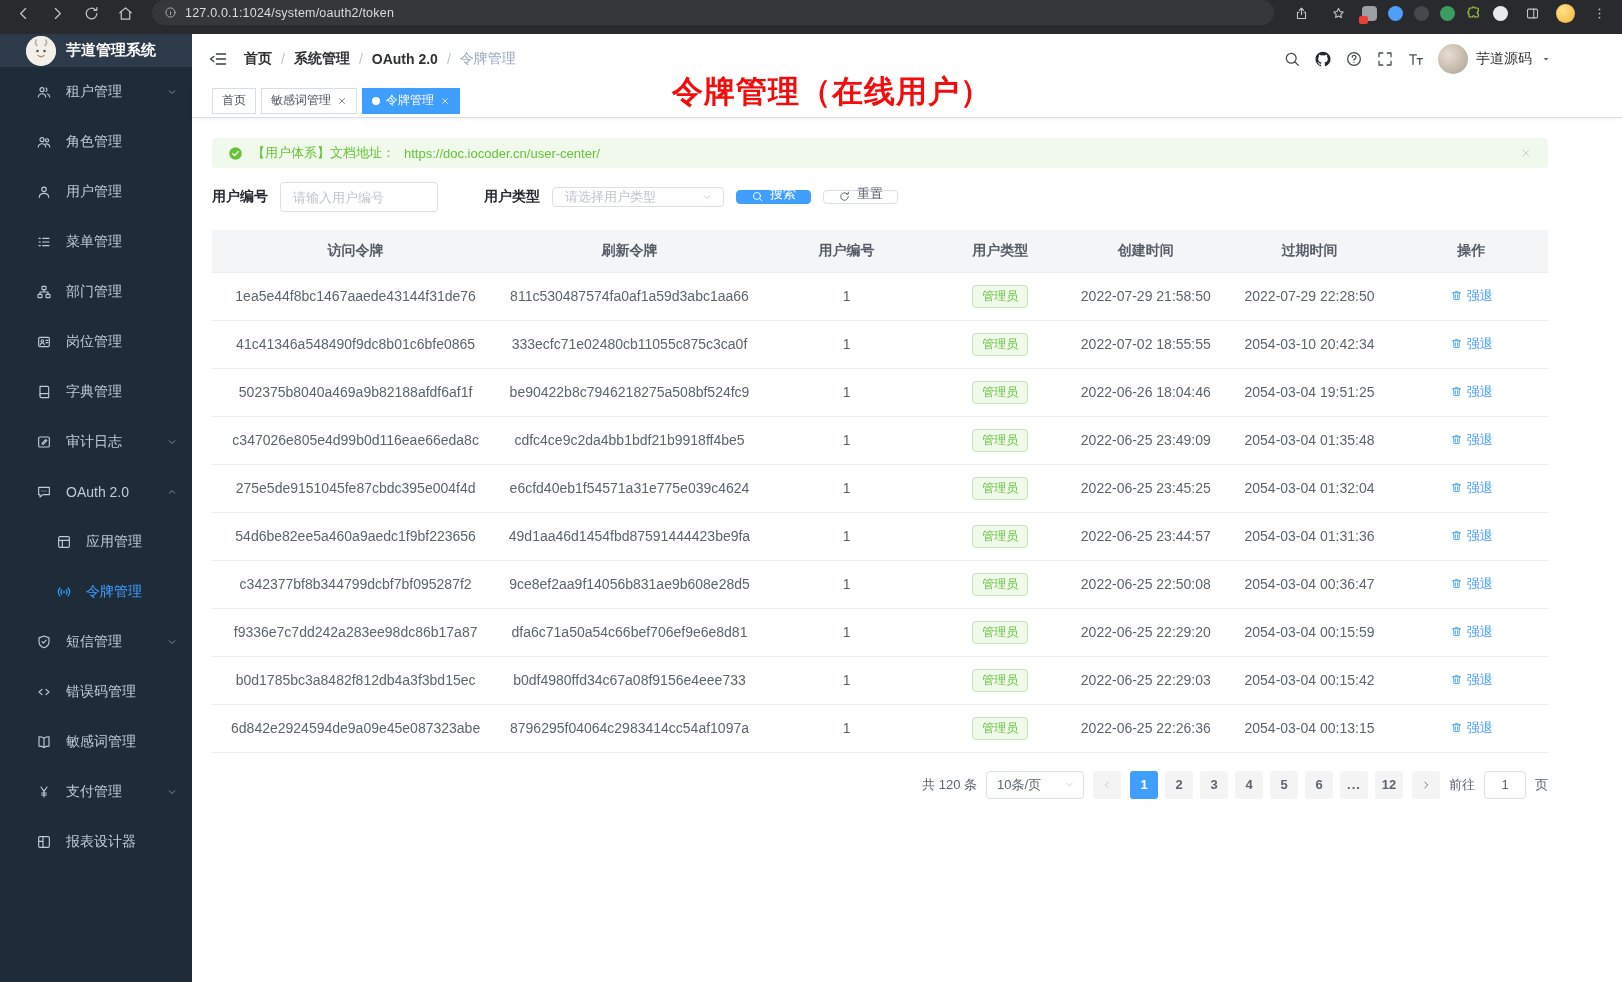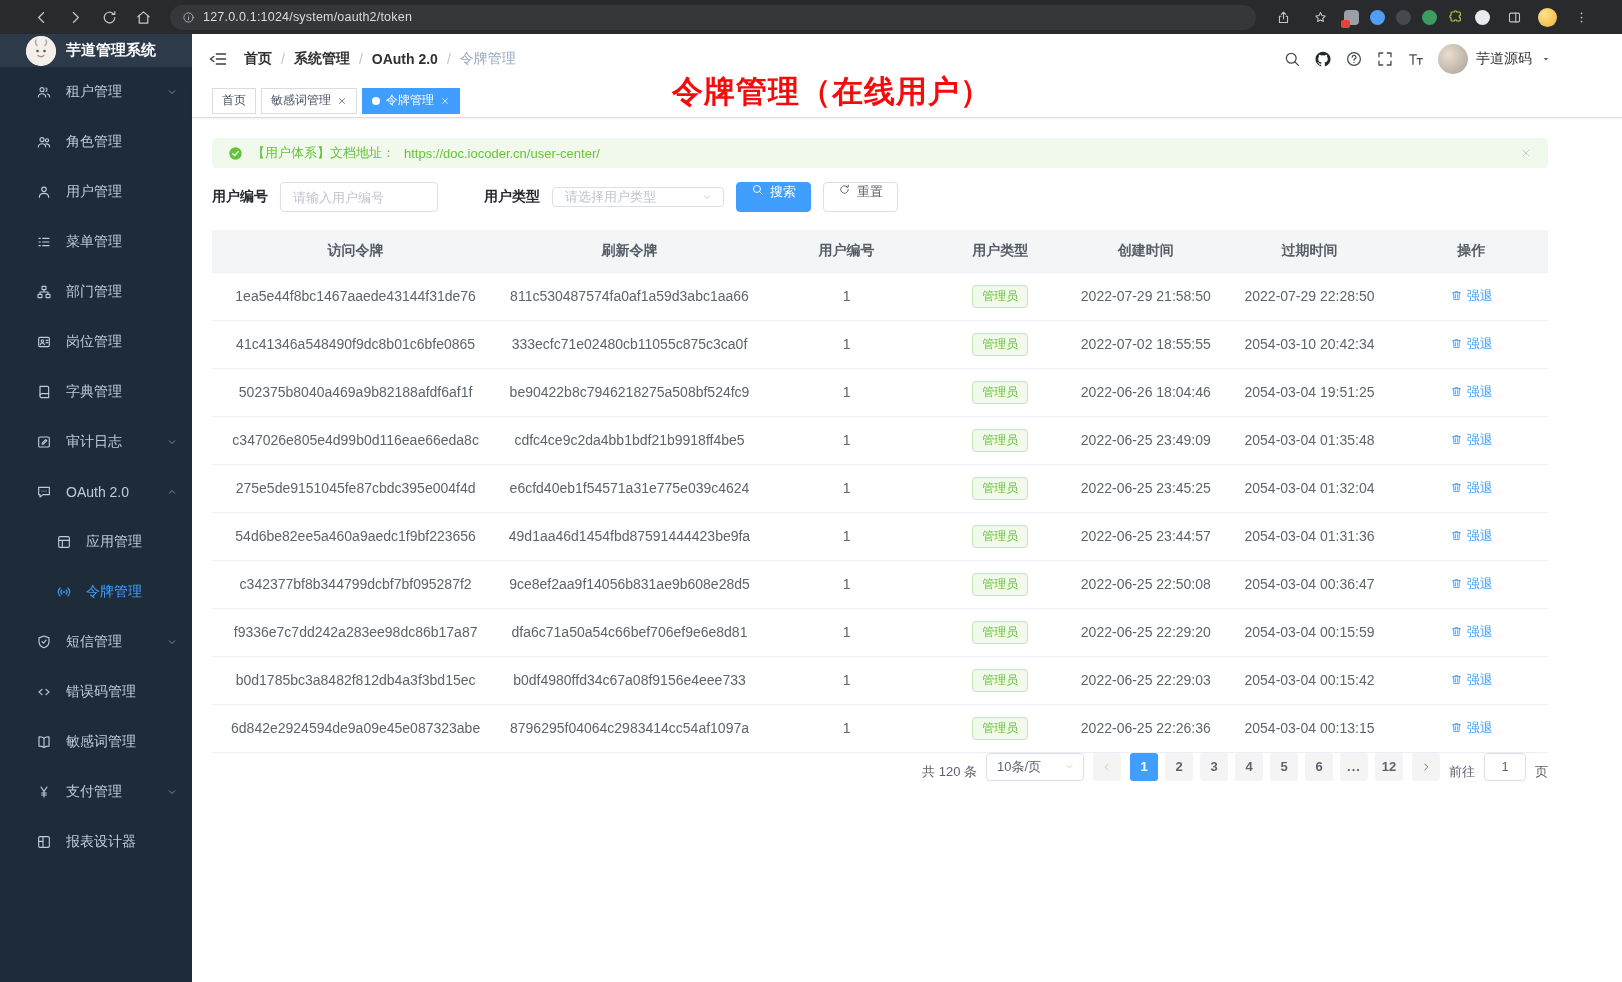--- a/index.html
+++ b/index.html
@@ -3,21 +3,21 @@
 <meta charset="utf-8">
 <style>
   :root{ --primary:#409eff; --success:#67c23a; --annotation:#f40b0b; }
   *{margin:0;padding:0;box-sizing:border-box;}
   html,body{width:1622px;height:982px;overflow:hidden;background:#fff;
     font-family:"Liberation Sans","DejaVu Sans",sans-serif;font-size:14px;color:#303133;position:relative;}
   .icon-slot{display:inline-flex;align-items:center;justify-content:center;flex:none;line-height:1;}
   .icon-slot svg{width:1em;height:1em;display:block;}
 
   
-  .browser-bar{height:34px;background:#282a2d;display:flex;align-items:center;padding:0 28px;gap:8px;}
+  .browser-bar{height:34px;background:#282a2d;display:flex;align-items:flex-start;padding:0 10px;gap:8px;}
   .b-btn{font-size:17px;color:#c3c6cb;width:26px;height:26px;display:flex;align-items:center;justify-content:center;border-radius:50%;cursor:pointer;}
   .url-box{flex:1;height:25px;background:#35373b;border-radius:13px;display:flex;align-items:center;gap:8px;padding:0 12px;margin:0 6px;}
   .url-box .icon-slot{font-size:13px;color:#aeb1b6;}
   .url-text{font-size:12.5px;color:#dadcdf;letter-spacing:.2px;}
   .b-right{display:flex;align-items:center;gap:11px;}
   .ext{width:15px;height:15px;border-radius:4px;display:inline-block;position:relative;cursor:pointer;}
   .ext-badge{background:#9aa0a6;}
   .ext-badge::after{content:"";position:absolute;left:-3px;bottom:-3px;width:9px;height:8px;background:#e94235;border-radius:2px;}
   .ext-blue{background:#4f9ef7;border-radius:50%;}
   .ext-dark{background:#45484d;border-radius:50%;}
@@ -66,33 +66,33 @@
   .alert-close{margin-left:auto;font-size:12px;color:#c0c4cc;cursor:pointer;}
 
   .filter{display:flex;align-items:center;margin:14px 0 18px;}
   .f-label{font-size:14px;font-weight:700;color:#25282e;margin-right:12px;white-space:nowrap;}
   .f-input{width:158px;height:30px;border:1px solid #dcdfe6;border-radius:4px;padding:0 12px;font-size:13px;color:#606266;outline:none;background:#fff;font-family:inherit;}
   .f-input::placeholder{color:#bfc4cc;}
   .f-select{width:172px;height:20px;border:1px solid #dcdfe6;border-radius:4px;display:flex;align-items:center;justify-content:space-between;padding:0 10px 0 12px;font-size:13px;color:#bfc4cc;background:#fff;cursor:pointer;}
   .f-select .icon-slot{font-size:12px;color:#c0c4cc;}
   .gap-lg{width:46px;flex:none;}
   .gap-md{width:12px;flex:none;}
-  .btn{height:30px;border-radius:4px;display:inline-flex;align-items:flex-start;gap:6px;padding:0 14px;font-size:13px;cursor:pointer;border:1px solid transparent;white-space:nowrap;font-family:inherit;}
+  .btn{height:14px;border-radius:4px;display:inline-flex;align-items:flex-end;gap:6px;padding:0 14px;font-size:13px;cursor:pointer;border:1px solid transparent;white-space:nowrap;font-family:inherit;}
   .btn .icon-slot{font-size:13px;}
   .btn-primary{background:var(--primary);border-color:var(--primary);color:#fff;}
   .btn-plain{background:#fff;border-color:#dcdfe6;color:#5a6068;}
 
   table{width:100%;border-collapse:collapse;table-layout:fixed;}
   thead th{height:42px;background:#f4f5f7;font-size:14px;font-weight:700;color:#555c66;text-align:center;border-bottom:1px solid #ebeef5;white-space:nowrap;}
   tbody td{height:48px;font-size:14px;color:#5d646c;text-align:center;border-bottom:1px solid #ebeef5;white-space:nowrap;overflow:hidden;text-overflow:ellipsis;}
   .tag-success{display:inline-block;padding:2px 9px;font-size:12px;line-height:17px;color:var(--success);background:#f0f9eb;border:1px solid #c2e7b0;border-radius:4px;}
   .action-link{color:var(--primary);font-size:13px;display:inline-flex;align-items:center;gap:4px;cursor:pointer;}
   .action-link .icon-slot{font-size:13px;}
 
-  .pagination{display:flex;align-items:flex-end;justify-content:flex-end;gap:9px;font-size:13px;color:#5d646c;}
+  .pagination{display:flex;align-items:center;justify-content:flex-end;gap:9px;margin-top:18px;font-size:13px;color:#5d646c;}
   .page-size{width:98px;height:28px;border:1px solid #dcdfe6;border-radius:4px;display:flex;align-items:center;justify-content:space-between;padding:0 8px 0 10px;color:#5d646c;cursor:pointer;background:#fff;}
   .page-size .icon-slot{font-size:11px;color:#c0c4cc;}
   .page-list{display:flex;align-items:center;gap:7px;}
   .page-btn{min-width:28px;height:28px;padding:0 4px;border-radius:3px;background:#f4f4f5;display:inline-flex;align-items:center;justify-content:center;font-weight:600;color:#5d646c;cursor:pointer;font-size:13px;}
   .page-btn.active{background:var(--primary);color:#fff;}
   .page-btn.more{letter-spacing:1px;color:#5d646c;}
   .page-nav{font-size:12px;}
   .page-nav.disabled{color:#c0c4cc;cursor:default;}
   .goto-input{width:42px;height:28px;border:1px solid #dcdfe6;border-radius:4px;text-align:center;font-size:13px;color:#5d646c;outline:none;font-family:inherit;}
 

